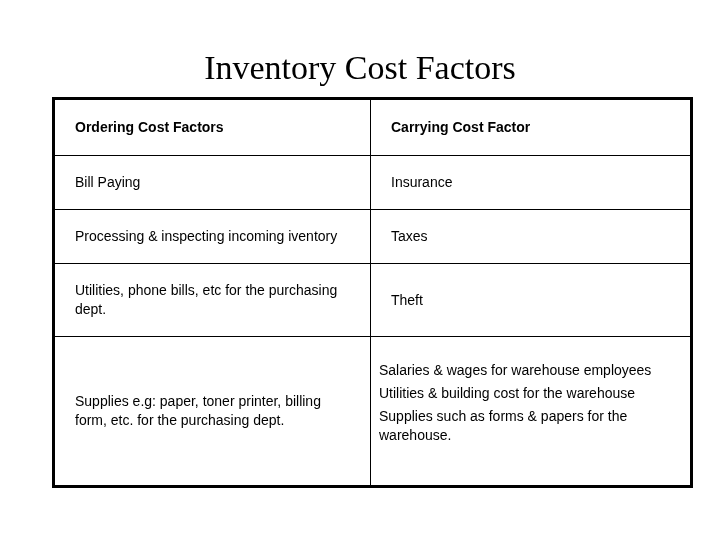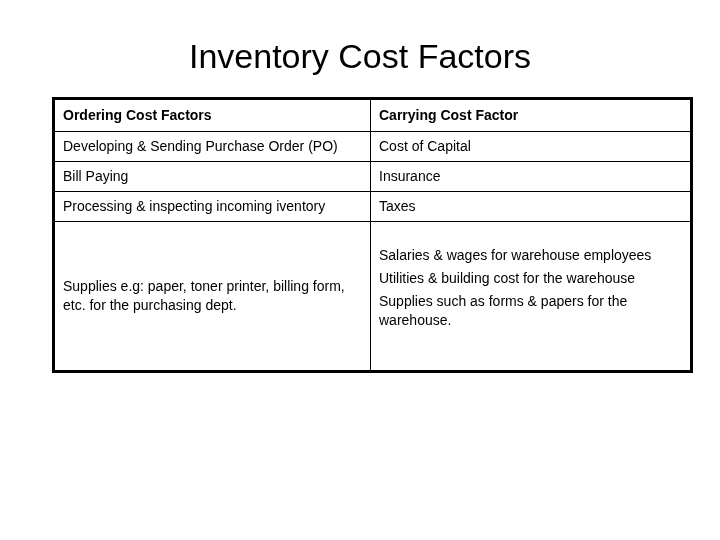--- a/index.html
+++ b/index.html
@@ -16,29 +16,30 @@
   }
   .slide {
     position: relative;
     width: 720px;
     height: 540px;
     background: #ffffff;
   }
   .slide-title {
     position: absolute;
     left: 0;
-    top: 36px;
+    top: 48px;
     width: 720px;
     text-align: center;
     font-size: 34px;
     font-weight: normal;
     line-height: 40px;
     letter-spacing: 0px;
     color: #000000;
     white-space: nowrap;
+    font-family: Liberation Serif, serif;
   }
   .table-wrap {
     position: absolute;
     left: 52px;
     top: 97px;
     width: 638px;
   }
   table.cost-table {
     width: 638px;
     border-collapse: collapse;
@@ -58,21 +59,21 @@
   }
   table.cost-table tr.header-row td {
     font-weight: bold;
     padding-top: 6px;
     padding-bottom: 6px;
   }
   td.cell-top {
     vertical-align: middle;
   }
   .cell-text {
-    margin: 0;
+    margin: 12px;
   }
   .para-list .cell-para {
     margin: 0 0 4px 0;
   }
   .para-list .cell-para:last-child {
     margin-bottom: 16px;
   }
   .tall-cell {
     height: 138px;
   }
@@ -94,48 +95,48 @@
 
         <tr class="header-row">
           <td>
             <p class="cell-text">Ordering Cost Factors</p>
           </td>
           <td>
             <p class="cell-text">Carrying Cost Factor</p>
           </td>
         </tr>
 
-        <tr>
-          <td class="cell-top">
-            <p class="cell-text">Developing &amp; Sending Purchase Order (PO)</p>
-          </td>
-          <td class="cell-top">
-            <p class="cell-text">Cost of Capital</p>
-          </td>
-        </tr>
 
         <tr>
           <td class="cell-top">
             <p class="cell-text">Bill Paying</p>
           </td>
           <td class="cell-top">
             <p class="cell-text">Insurance</p>
           </td>
         </tr>
 
         <tr>
           <td class="cell-top">
             <p class="cell-text">Processing &amp; inspecting incoming iventory</p>
           </td>
           <td class="cell-top">
             <p class="cell-text">Taxes</p>
           </td>
         </tr>
 
 
+        <tr>
+          <td class="cell-top">
+            <p class="cell-text">Utilities, phone bills, etc for the purchasing dept.</p>
+          </td>
+          <td class="cell-top">
+            <p class="cell-text">Theft</p>
+          </td>
+        </tr>
 
 
         <tr>
           <td class="cell-top tall-cell">
             <p class="cell-text">Supplies e.g: paper, toner printer, billing form, etc. for the purchasing dept.</p>
           </td>
           <td class="cell-top tall-cell para-list">
             <p class="cell-para">Salaries &amp; wages for warehouse employees</p>
             <p class="cell-para">Utilities &amp; building cost for the warehouse</p>
             <p class="cell-para">Supplies such as forms &amp; papers for the warehouse.</p>

